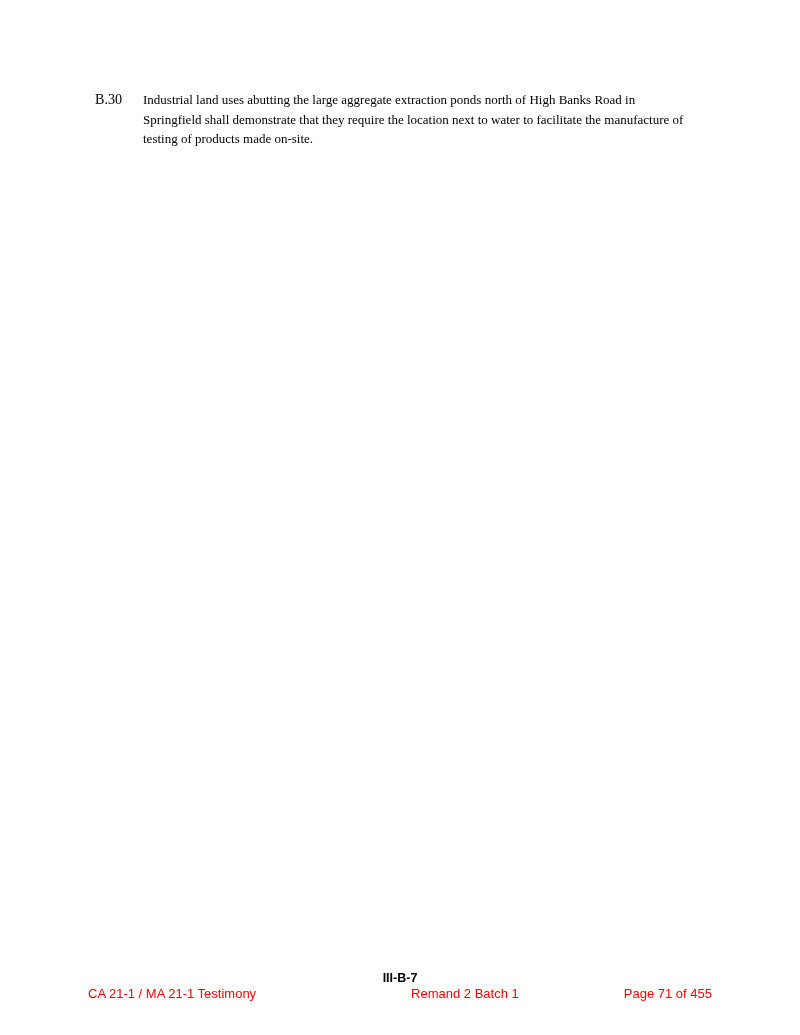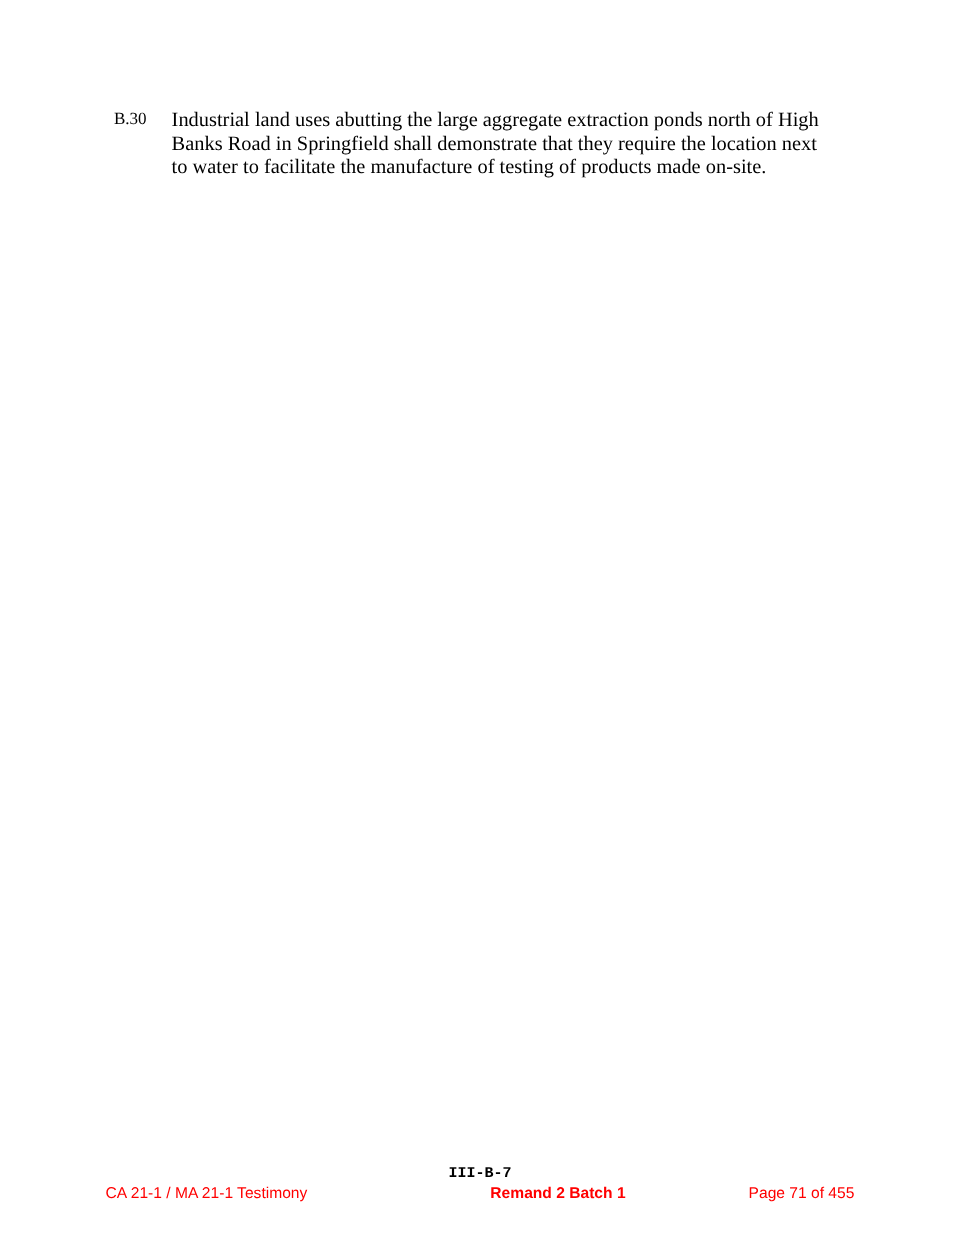--- a/index.html
+++ b/index.html
@@ -33,53 +33,53 @@
   }
   .clause-number {
     flex: 0 0 48px;
     font-size: 14.2px;
     line-height: 19.5px;
     font-family: "Liberation Serif", serif;
     color: #000;
   }
   .clause-text {
     flex: 1 1 auto;
-    font-size: 17px;
+    font-size: 13px;
     line-height: 19.5px;
     font-family: "Liberation Serif", serif;
     color: #000;
     text-align: left;
   }
 
   
   .page-label {
     position: absolute;
     top: 971px;
     left: 0;
     width: 800px;
     text-align: center;
-    font-family: Liberation Mono, monospace;
+    font-family: Liberation Sans, sans-serif;
     font-weight: bold;
     font-size: 12.5px;
     color: #000;
   }
   .footer-stamp {
     position: absolute;
     top: 986px;
     left: 88px;
     width: 624px;
     display: flex;
     justify-content: space-between;
     align-items: baseline;
     font-family: "Liberation Sans", sans-serif;
     font-size: 13px;
     color: #ff0000;
   }
   .footer-stamp .fs-left   { text-align: left; }
-  .footer-stamp .fs-center { text-align: center; flex: 0 0 auto; margin-left: 50px; font-weight: bold; }
+  .footer-stamp .fs-center { text-align: center; flex: 0 0 auto; margin-left: 50px; }
   .footer-stamp .fs-right  { text-align: right; }
 </style>
 </head>
 <body>
 
 <div class="page">
 
   <div class="clause">
     <div class="clause-number">B.30</div>
     <div class="clause-text">Industrial land uses abutting the large aggregate extraction ponds north of High Banks Road in Springfield shall demonstrate that they require the location next to water to facilitate the manufacture of testing of products made on-site.</div>

